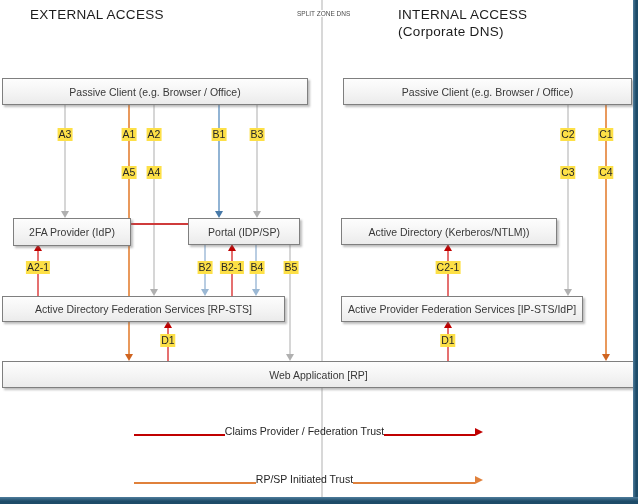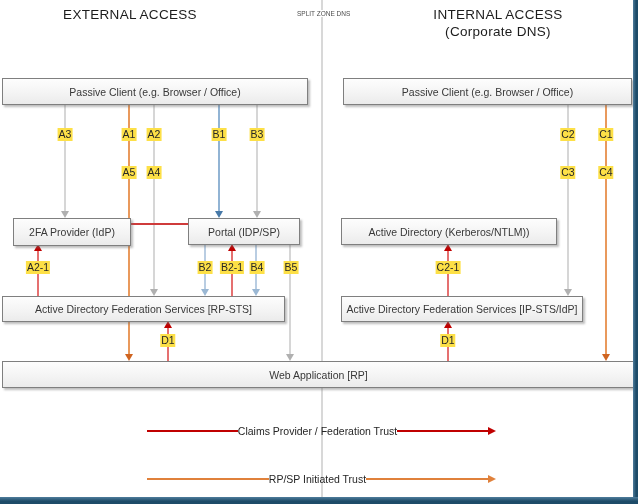--- a/index.html
+++ b/index.html
@@ -1,36 +1,36 @@
 <!DOCTYPE html>
 <html><head>
 <meta charset="utf-8">
 <style>
   html,body{margin:0;padding:0;background:#fff}
   .canvas{position:relative;width:638px;height:504px;background:#fff;
           font-family:"Liberation Sans",sans-serif;overflow:hidden}
-  .hdr{position:absolute;text-align:center;font-size:13.5px;color:#1c1c1c;
+  .hdr{position:absolute;font-size:13.5px;color:#1c1c1c;
        line-height:17px;letter-spacing:.3px;z-index:3}
   .split{position:absolute;font-size:6.5px;color:#4d4d4d;background:#fff;
          padding:0 2px;z-index:4;white-space:nowrap}
   .divider{position:absolute;width:2px;background:#d8d8d8;z-index:0}
   .vline{position:absolute;width:2px;z-index:1}
   .hlineR{position:absolute;height:2px;z-index:1}
   .box{position:absolute;border:1px solid #7f7f7f;
        background:linear-gradient(180deg,#fdfdfd 0%,#f4f4f4 55%,#ebebeb 100%);
        box-shadow:1.5px 1.5px 2px rgba(110,110,110,.45);
        display:flex;align-items:center;justify-content:center;
        font-size:10.5px;color:#383838;z-index:2;white-space:nowrap}
   .lbl{position:absolute;transform:translateX(-50%);font-size:10.5px;color:#262626;
        background:#fde047;padding:0 1px;z-index:3;white-space:nowrap;line-height:13px}
   .ar{position:absolute;width:0;height:0;z-index:1}
   .ar-down{border-left:4px solid transparent;border-right:4px solid transparent;border-top:7px solid}
   .ar-up{border-left:4px solid transparent;border-right:4px solid transparent;border-bottom:7px solid}
   .ar-left{border-top:4px solid transparent;border-bottom:4px solid transparent;border-right:8px solid}
-  .leg-row{position:absolute;left:147px;width:349px;height:10px;display:flex;align-items:center;z-index:1}
+  .leg-row{position:absolute;left:134px;width:349px;height:10px;display:flex;align-items:flex-end;z-index:1}
   .leg-seg{flex:1;height:2px}
   .leg-text{font-size:10.5px;color:#262626;line-height:10px;white-space:nowrap}
   .leg-ar{width:0;height:0;border-top:4px solid transparent;border-bottom:4px solid transparent;border-left:8px solid}
   .frame-right{position:absolute;left:633px;top:0;width:5px;height:504px;
                background:linear-gradient(90deg,#4f7d9c,#1d4b68 60%);z-index:5}
   .frame-bottom{position:absolute;left:0;top:497px;height:7px;width:638px;
                 background:linear-gradient(180deg,#4f7d9c,#1d4b68 60%);z-index:5}
 </style>
 </head>
 <body>
@@ -82,21 +82,21 @@
   <div class="ar ar-down" style="left:602px;top:354px;color:#cf6420"></div>
   <div class="ar ar-up" style="left:444px;top:244px;color:#c00000"></div>
   <div class="ar ar-up" style="left:444px;top:321px;color:#c00000"></div>
 
   <div class="box" style="left:2px;top:78px;width:304px;height:25px">Passive Client (e.g. Browser / Office)</div>
   <div class="box" style="left:343px;top:78px;width:287px;height:25px">Passive Client (e.g. Browser / Office)</div>
   <div class="box" style="left:13px;top:218px;width:116px;height:26px">2FA Provider (IdP)</div>
   <div class="box" style="left:188px;top:218px;width:110px;height:25px">Portal (IDP/SP)</div>
   <div class="box" style="left:341px;top:218px;width:214px;height:25px">Active Directory (Kerberos/NTLM))</div>
   <div class="box" style="left:2px;top:296px;width:281px;height:24px">Active Directory Federation Services [RP-STS]</div>
-  <div class="box" style="left:341px;top:296px;width:240px;height:24px">Active Directory Federation Services [IP-STS/IdP]</div>
+  <div class="box" style="left:341px;top:296px;width:240px;height:24px">Active Provider Federation Services [IP-STS/IdP]</div>
   <div class="box" style="left:2px;top:361px;width:631px;height:25px">Web Application [RP]</div>
 
   <div class="lbl" style="left:65px;top:128px">A3</div>
   <div class="lbl" style="left:129px;top:128px">A1</div>
   <div class="lbl" style="left:154px;top:128px">A2</div>
   <div class="lbl" style="left:219px;top:128px">B1</div>
   <div class="lbl" style="left:257px;top:128px">B3</div>
   <div class="lbl" style="left:129px;top:166px">A5</div>
   <div class="lbl" style="left:154px;top:166px">A4</div>
   <div class="lbl" style="left:38px;top:261px">A2-1</div>

